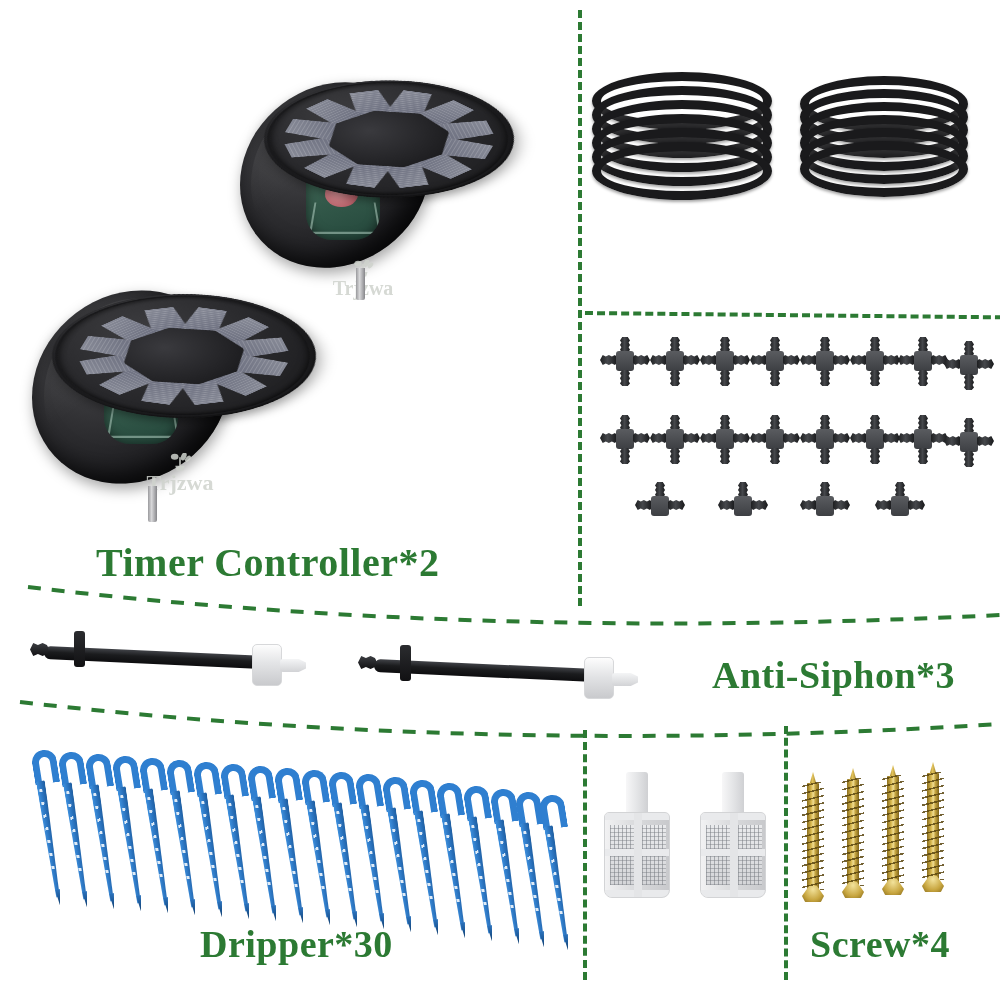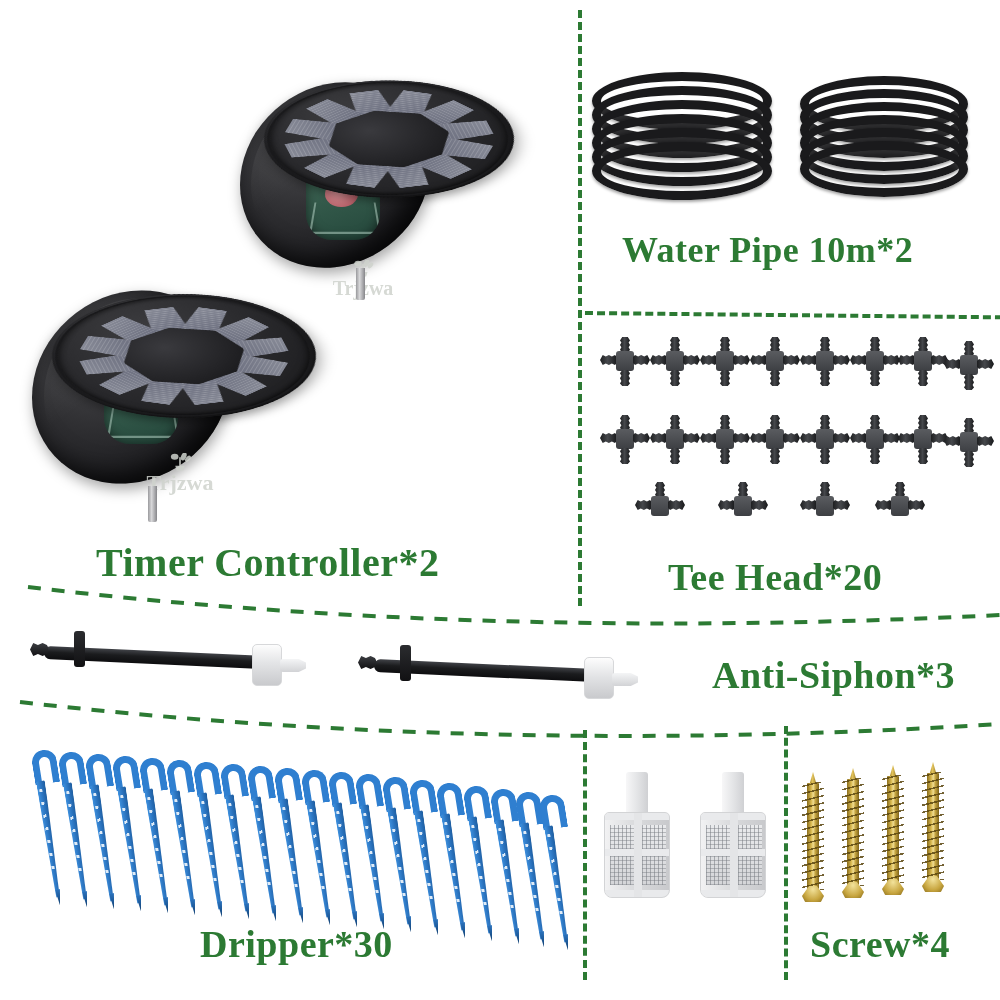--- a/index.html
+++ b/index.html
@@ -454,21 +454,20 @@
 
   <div class="coil" style="left:800px; top:76px; width:168px; height:126px;">
     <div class="coil-ring" style="top:0px;  width:168px; height:56px;"></div>
     <div class="coil-ring" style="top:13px; width:168px; height:56px;"></div>
     <div class="coil-ring" style="top:26px; width:168px; height:56px;"></div>
     <div class="coil-ring" style="top:39px; width:168px; height:56px;"></div>
     <div class="coil-ring" style="top:52px; width:168px; height:56px;"></div>
     <div class="coil-ring" style="top:65px; width:168px; height:56px;"></div>
   </div>
 
-  <div class="label" style="left:622px; top:232px; font-size:36px;">Water  Pipe  10m*2</div>
 
   <div class="tee" style="left:600px; top:337px; width:50px; height:50px;">
       <div class="barb up"></div>
       <div class="barb left"></div>
       <div class="hub"></div>
       <div class="barb right"></div>
       <div class="barb down"></div>
     </div>
   <div class="tee" style="left:650px; top:337px; width:50px; height:50px;">
       <div class="barb up"></div>
@@ -595,21 +594,20 @@
       <div class="hub"></div>
       <div class="barb right"></div>
     </div>
   <div class="tee" style="left:875px; top:482px; width:50px; height:50px;">
       <div class="barb up"></div>
       <div class="barb left"></div>
       <div class="hub"></div>
       <div class="barb right"></div>
     </div>
 
-  <div class="label" style="left:668px; top:558px; font-size:38px;">Tee  Head*20</div>
 
   <div class="siphon" style="left:30px; top:630px; width:300px; height:60px;">
     <div class="tube" style="left:14px; top:16px; width:228px; transform:rotate(2.6deg); transform-origin:0 50%;"></div>
     <div class="endbarb" style="left:0px; top:13px; transform:scaleX(-1);"></div>
     <div class="cross" style="left:44px; top:1px;"></div>
     <div class="cap" style="left:222px; top:14px;"></div>
     <div class="nozzle" style="left:250px; top:29px;"></div>
   </div>
 
   <div class="siphon" style="left:358px; top:645px; width:320px; height:60px;">

